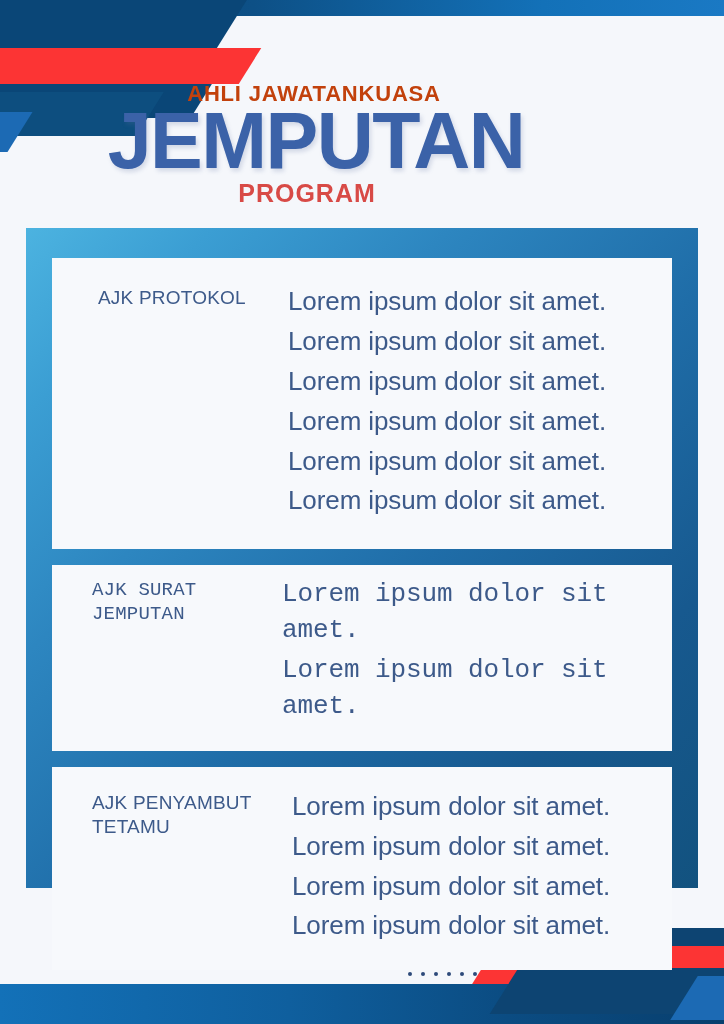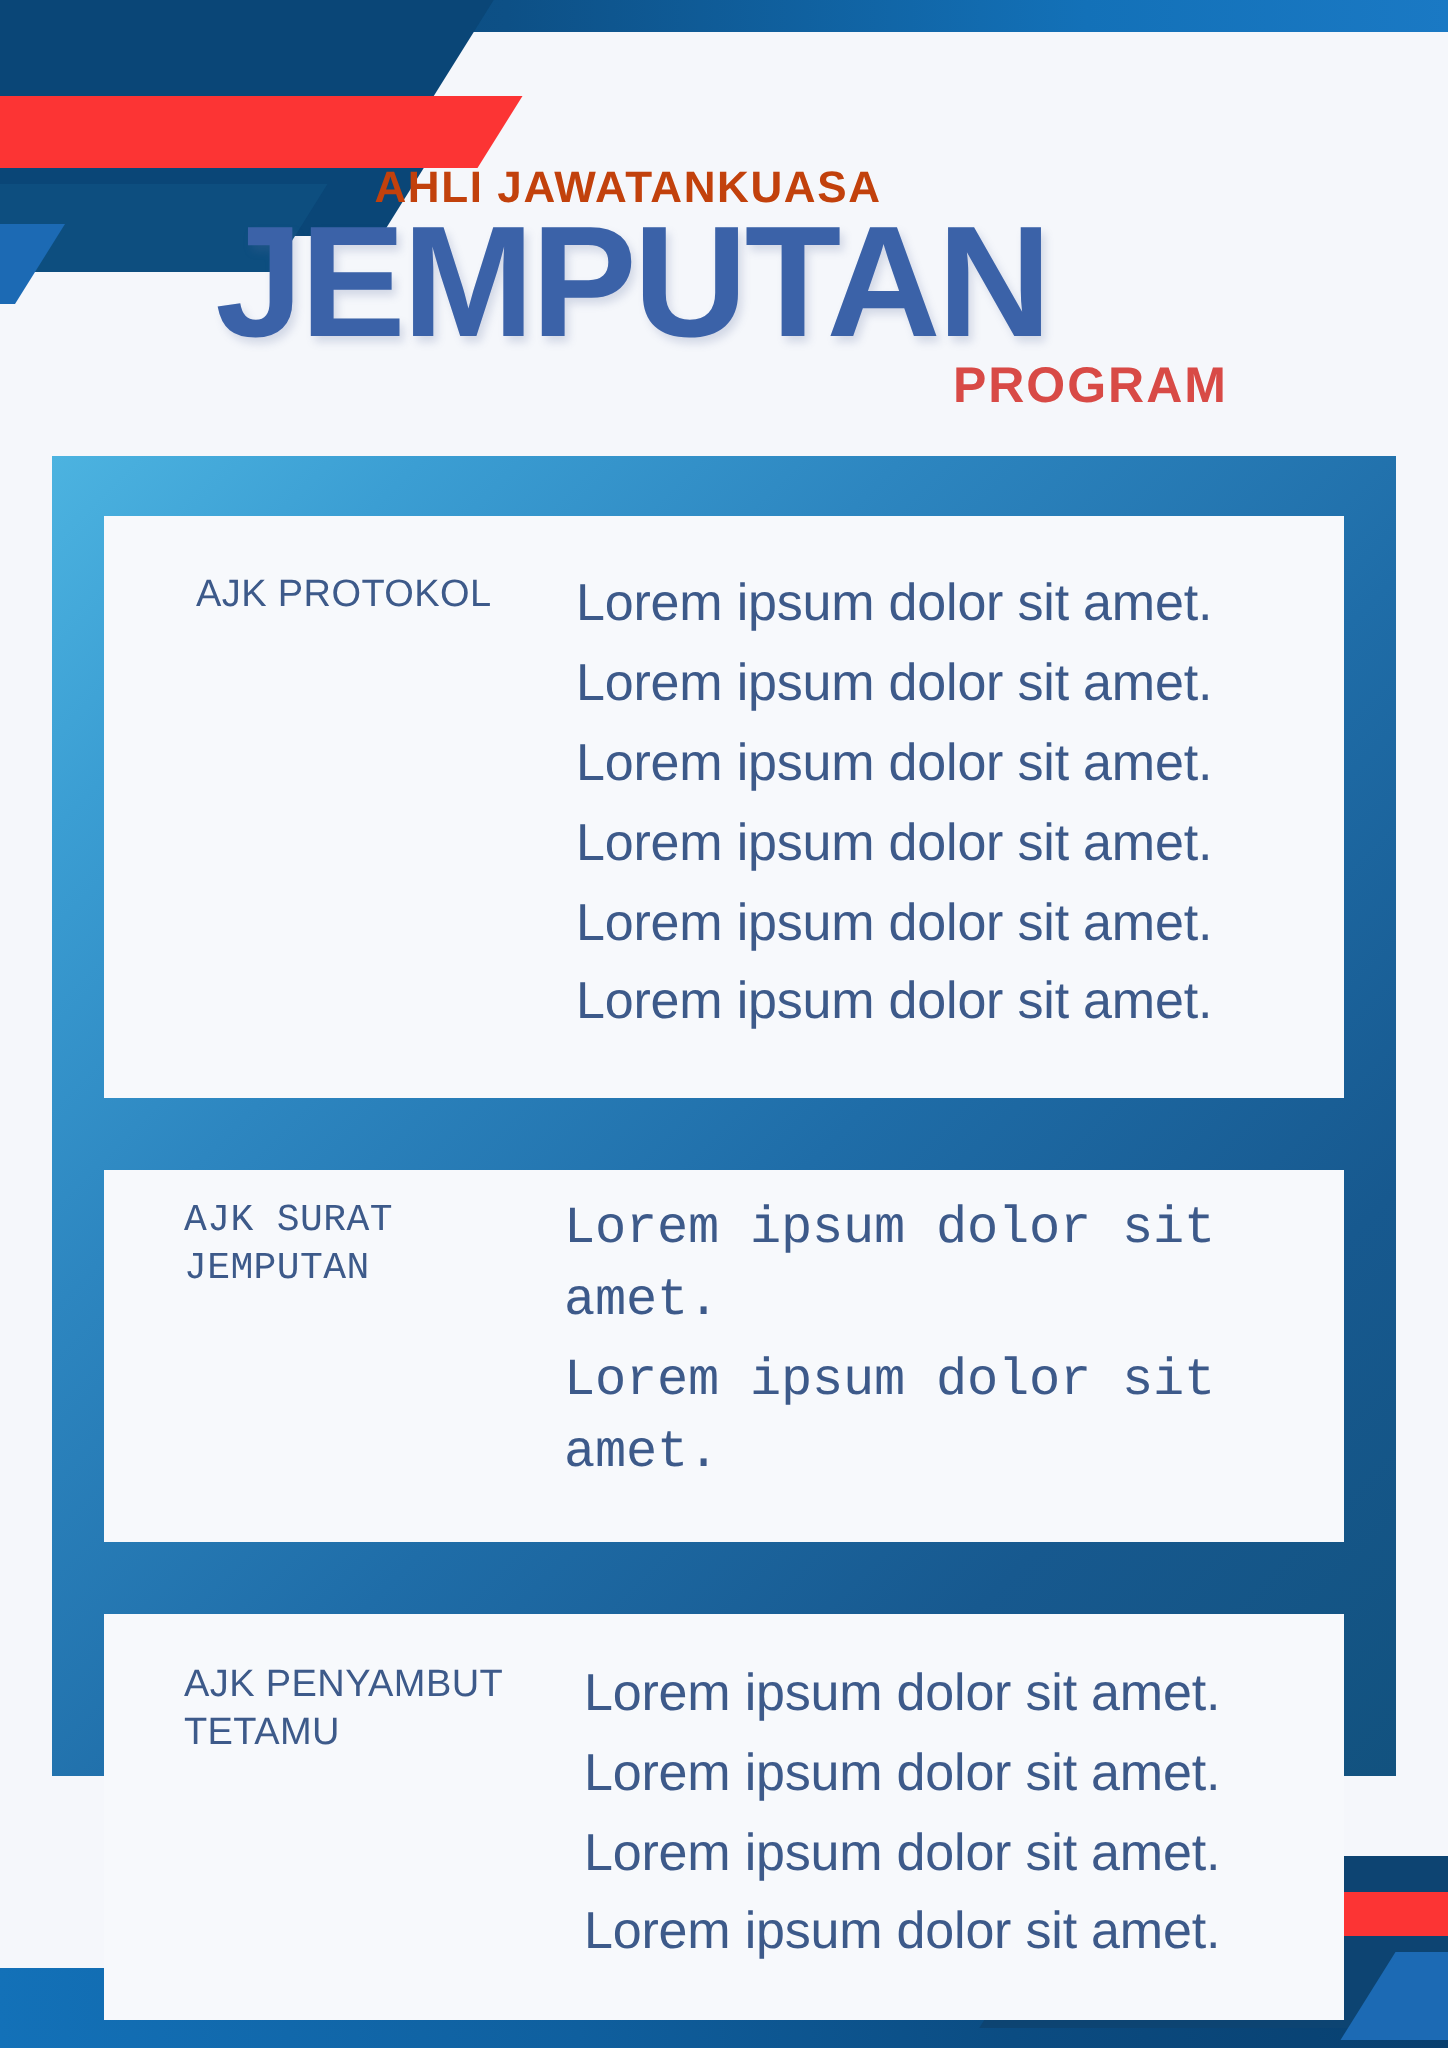--- a/index.html
+++ b/index.html
@@ -152,21 +152,21 @@
     font-size: 79px;
     font-weight: bold;
     letter-spacing: -1.5px;
     color: #3b62a8;
     line-height: 0.92;
     text-shadow: 2px 3px 4px rgba(90,110,160,0.22);
   }
   .title-sub {
     margin: 2px 0 0 0;
     padding: 0 110px 0 0;
-    text-align: right;
+    text-align: center;
     font-size: 25px;
     font-weight: bold;
     letter-spacing: 1px;
     color: #d84a46;
     line-height: 1.05;
   }
 
   
   .panel {
     position: absolute;
@@ -179,21 +179,21 @@
                 #3b9ed3 14%,
                 #2d86c0 32%,
                 #1f6da8 55%,
                 #17598f 78%,
                 #12527f 100%);
     z-index: 7;
     padding: 30px 26px;
     box-sizing: border-box;
     display: flex;
     flex-direction: column;
-    gap: 36px;
+    gap: 16px;
   }
 
   .card {
     background: #f7f9fc;
     display: flex;
     align-items: flex-start;
     box-sizing: border-box;
   }
 
   .card-1 { padding: 26px 22px 30px 22px; }

